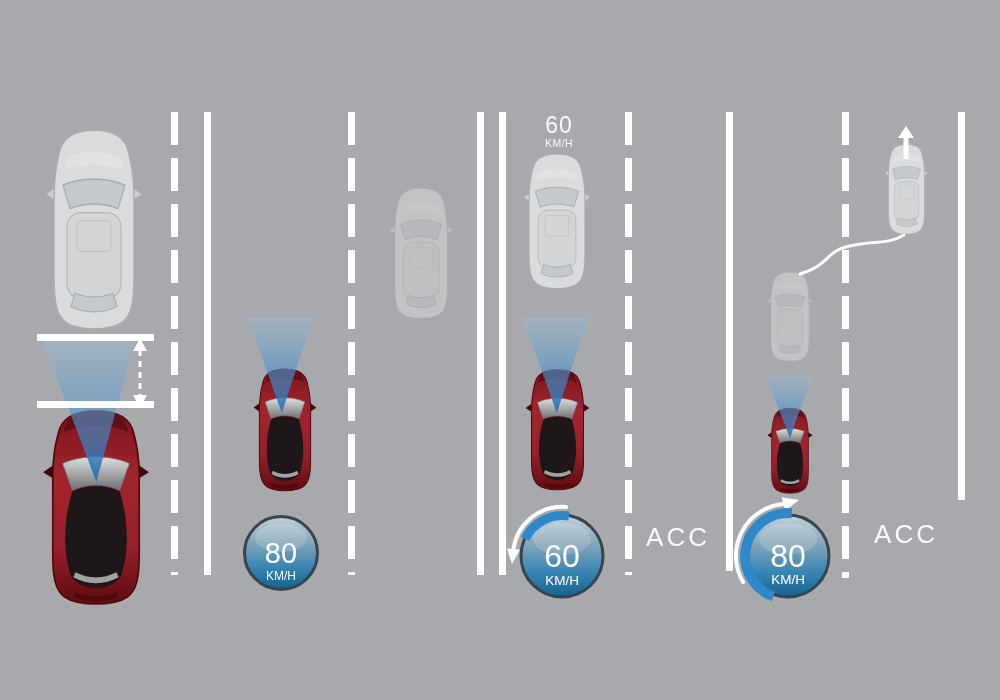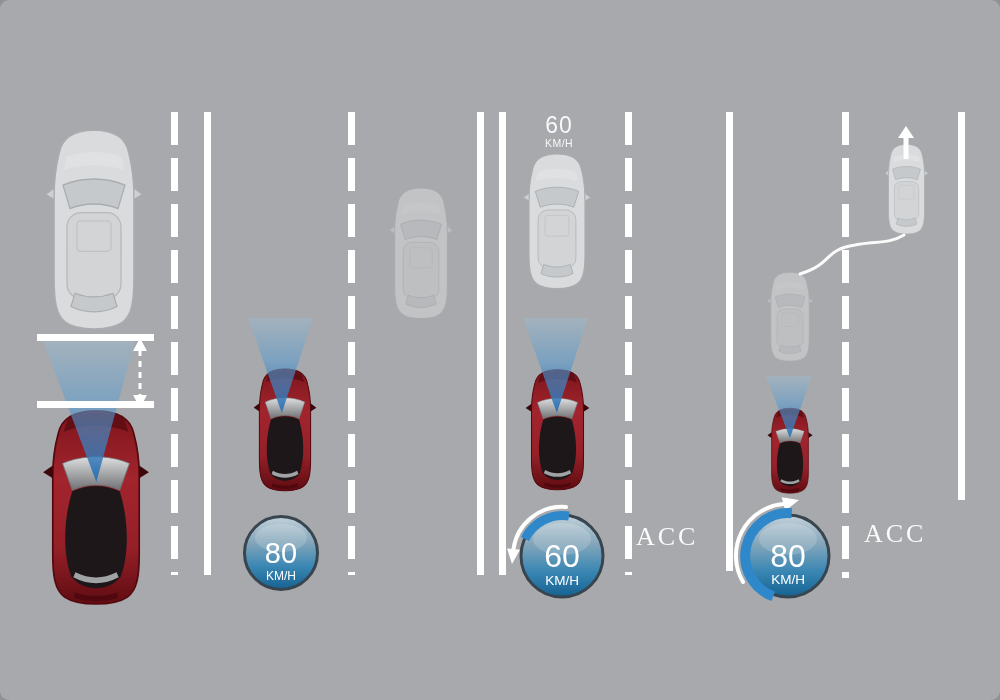--- a/index.html
+++ b/index.html
@@ -1,20 +1,19 @@
 <!DOCTYPE html>
 <html><head>
 <meta charset="utf-8">
 <style>
   html,body{margin:0;padding:0;background:#8f9194;}
   #canvas{
     position:relative;width:1000px;height:700px;margin:0 auto;
     background:#a8a9ac;overflow:hidden;
     font-family:"Liberation Sans",sans-serif;
-    border-radius:9px;
   }
   
   .vline{position:absolute;width:7px;background:#fff;}
   .vdash{position:absolute;width:7px;
     background:repeating-linear-gradient(to bottom,#fff 0 33px,rgba(255,255,255,0) 33px 46px);}
   .hline{position:absolute;height:7px;background:#fff;}
   #vdash-1{left:171px;top:112px;height:463px;}
   #vline-1{left:204px;top:112px;height:463px;}
   #vdash-2{left:348px;top:112px;height:463px;}
   #vline-2{left:477px;top:112px;height:463px;}
@@ -50,22 +49,22 @@
   #depart-arrow{left:896px;top:126px;width:20px;height:34px;}
   #lane-change-path{left:793px;top:226px;width:118px;height:54px;}
   #badge-set{left:240px;top:512px;width:82px;height:82px;}
   #badge-decel{left:500px;top:495px;width:130px;height:125px;}
   #badge-accel{left:725px;top:490px;width:135px;height:130px;}
   
   .lead-speed{position:absolute;left:519px;top:114px;width:80px;text-align:center;
     color:rgba(255,255,255,.92);line-height:1;}
   .lead-speed .val{font-size:23px;letter-spacing:1px;}
   .lead-speed .unit{font-size:10.5px;margin-top:1px;letter-spacing:.5px;}
-  .acc-label{position:absolute;width:84px;color:#fbfbfc;
-    font-size:26px;letter-spacing:3px;font-family:Liberation Serif, serif;}
+  .acc-label{position:absolute;width:84px;text-align:center;color:#fbfbfc;
+    font-size:26px;letter-spacing:3px;}
   #acc-left{left:636px;top:522px;}
   #acc-right{left:864px;top:519px;}
   .badge-val{font-family:"Liberation Sans",sans-serif;fill:#fff;}
   .badge-unit{font-family:"Liberation Sans",sans-serif;fill:#fff;}
 </style>
 </head>
 <body>
 
 <svg width="0" height="0" style="position:absolute" aria-hidden="true">
   <defs>

